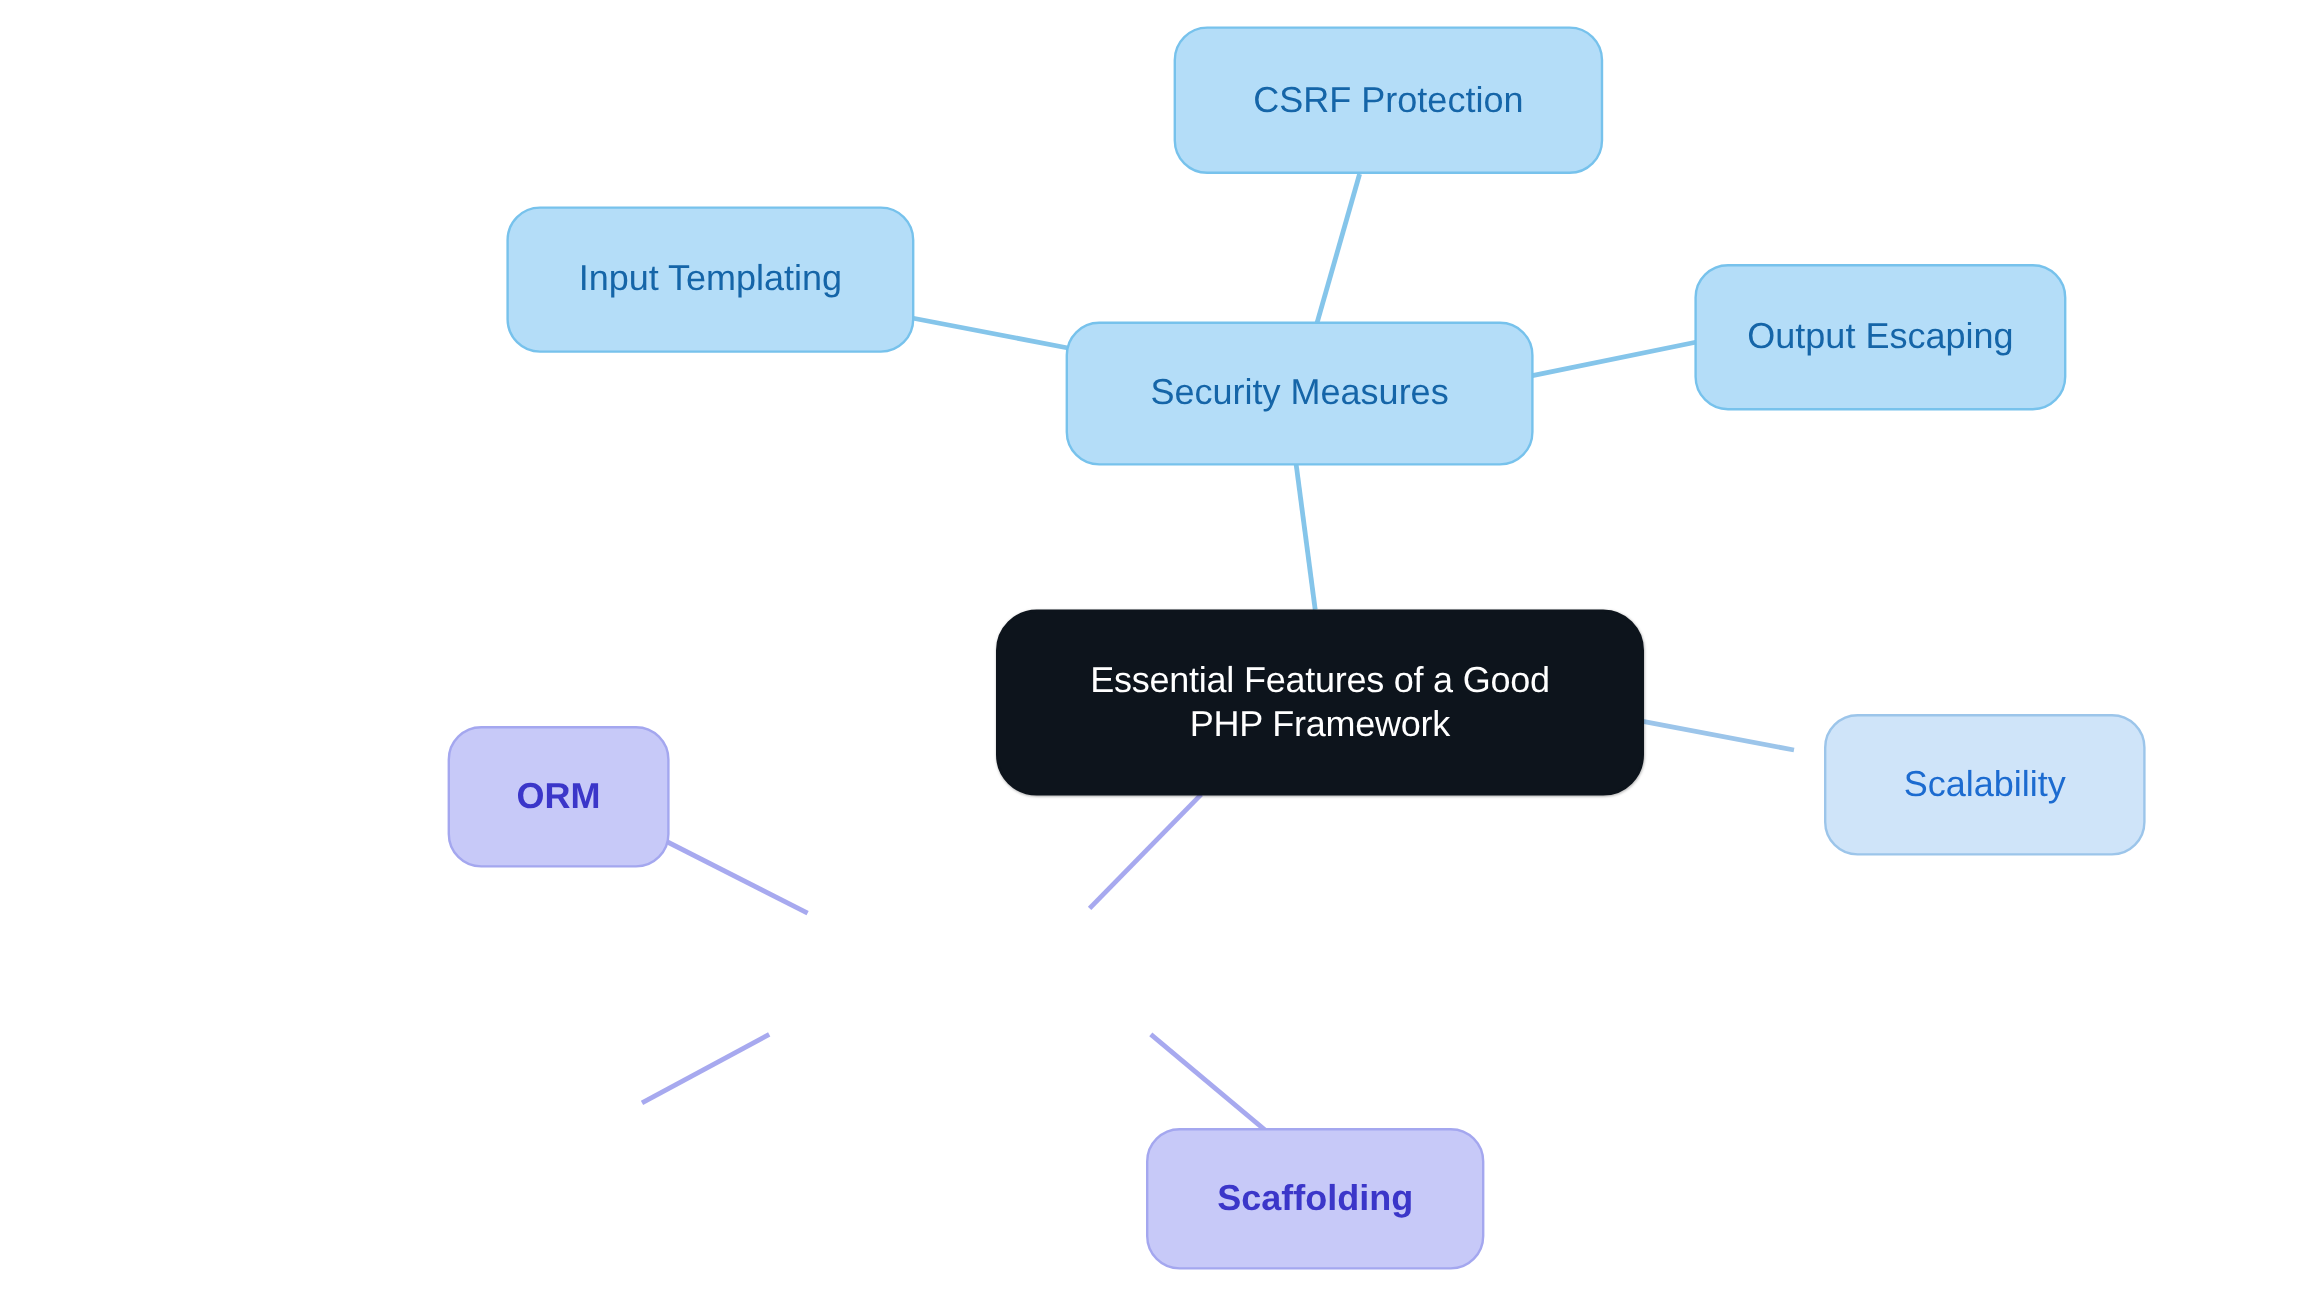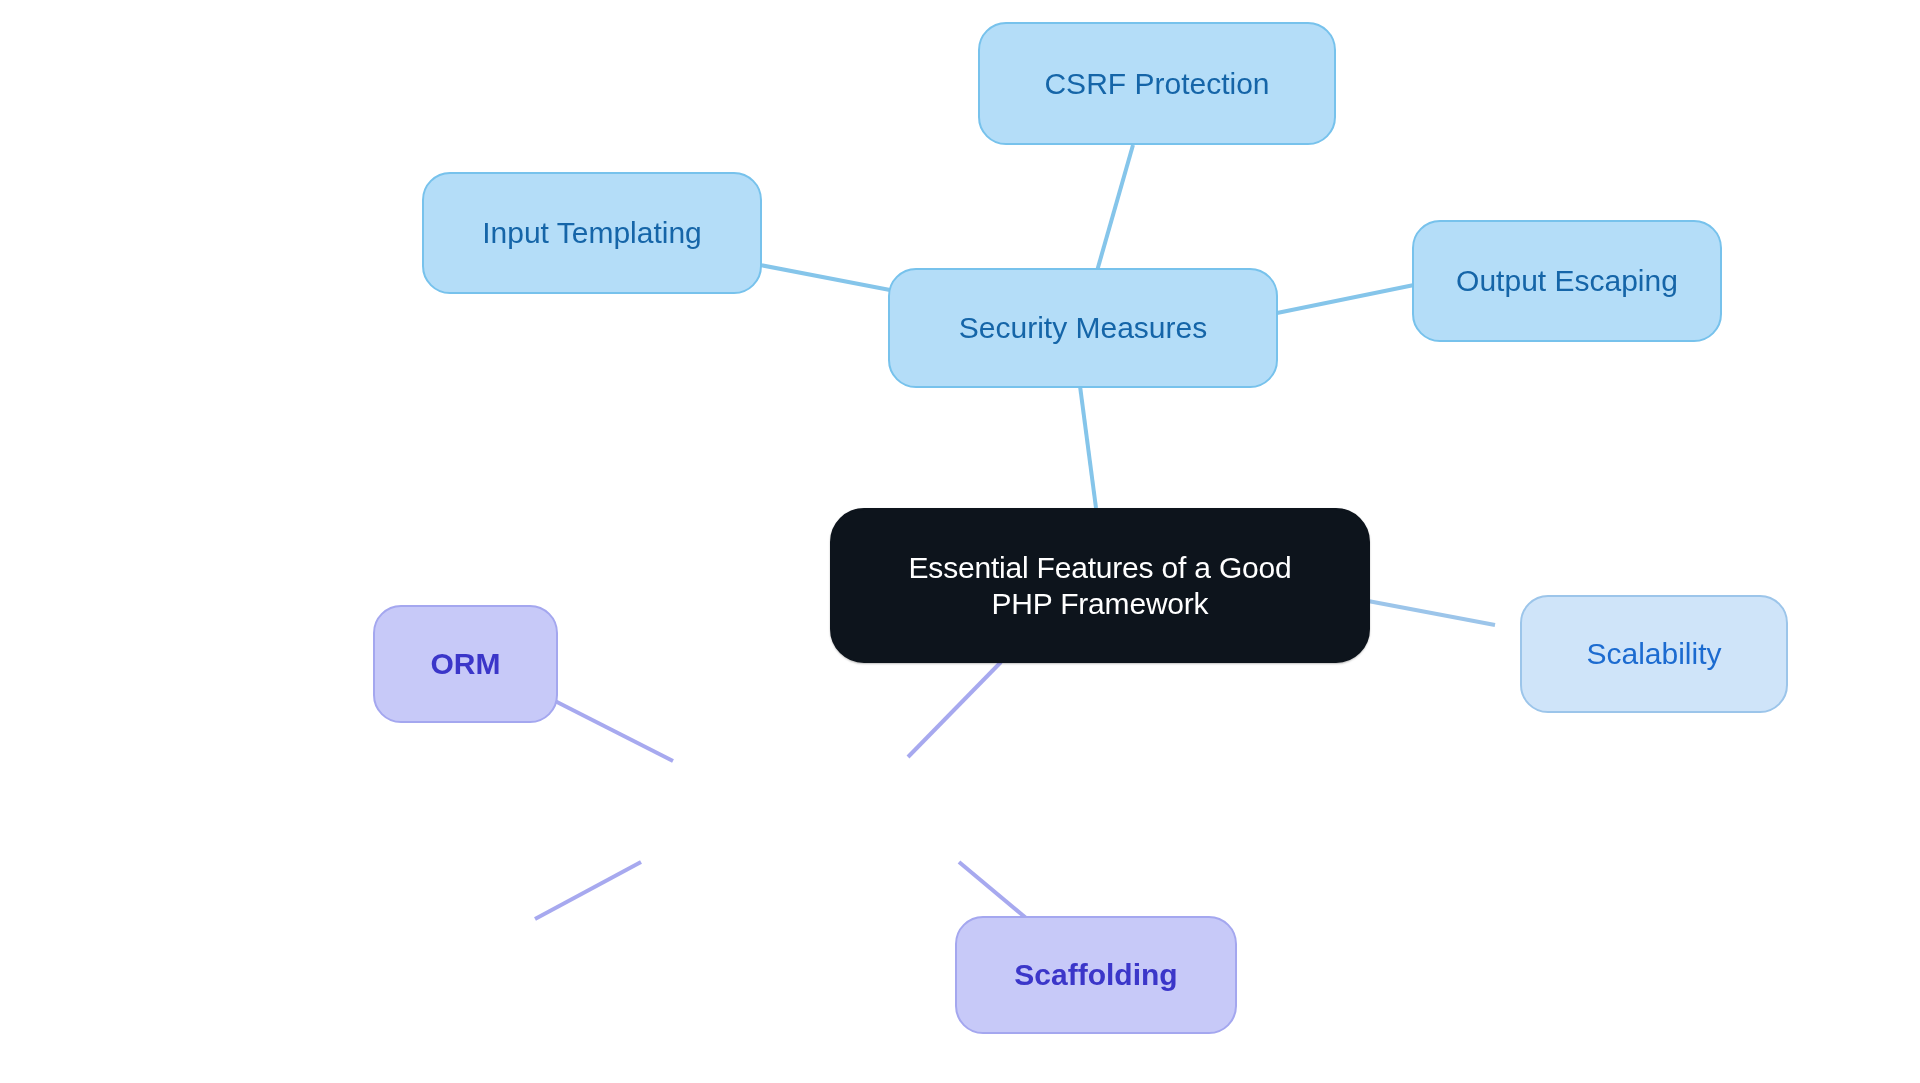--- a/index.html
+++ b/index.html
@@ -109,17 +109,17 @@
   <div class="node node-blue-alt" style="left:1493px; top:595px; width:268px; height:118px;margin-left:27px;">
     <span>Scalability</span>
   </div>
 
   <div class="node node-purple" style="left:373px; top:605px; width:185px; height:118px;">
     <span>ORM</span>
   </div>
 
 
 
-  <div class="node node-purple" style="left:955px; top:916px; width:282px; height:118px;">
+  <div class="node node-purple" style="left:955px; top:940px; width:282px; height:118px;">
     <span>Scaffolding</span>
   </div>
 
 </div>
 
 </body></html>

